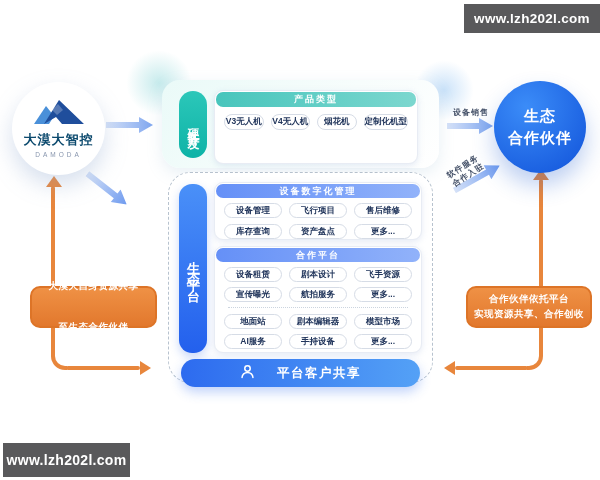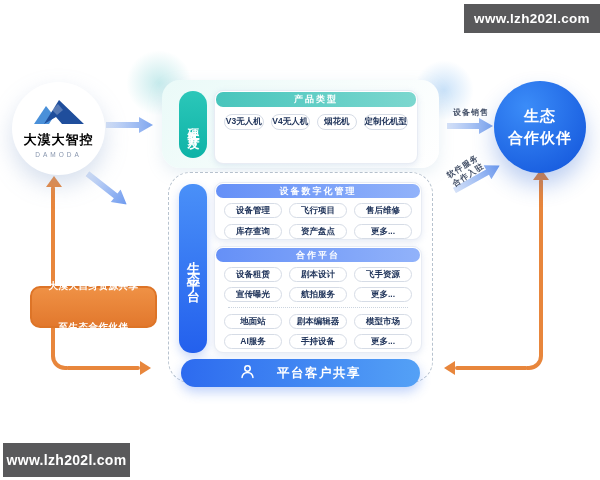--- a/index.html
+++ b/index.html
@@ -18,21 +18,21 @@
     background:#4a86dd; opacity:.8; z-index:3; }
   
   .wm { position:absolute; background:#59595b; color:#fff; display:flex;
     align-items:center; justify-content:center; font-weight:600; letter-spacing:.3px; z-index:20; }
   .wm-top { left:464px; top:4px; width:136px; height:29px; font-size:13.5px; }
   .wm-bottom { left:3px; top:443px; width:127px; height:34px; font-size:14px; }
   
   .logo-circle { position:absolute; left:12px; top:82px; width:93px; height:93px;
     background:#fff; border-radius:50%; box-shadow:0 10px 22px rgba(140,165,205,.35);
     display:flex; flex-direction:column; align-items:center; justify-content:center; z-index:5; }
-  .logo-title { font-size:13px; font-weight:bold; color:#000000; margin-top:3px; letter-spacing:1px; }
+  .logo-title { font-size:13px; font-weight:bold; color:#0c4a6e; margin-top:3px; letter-spacing:1px; }
   .logo-sub { font-size:6.5px; color:#8795ad; letter-spacing:3px; margin-top:2px; }
   .partner-circle { position:absolute; left:494px; top:81px; width:92px; height:92px;
     border-radius:50%; background:radial-gradient(circle at 35% 28%, #3b8cf8, #1a5fe0 78%);
     box-shadow:0 12px 22px rgba(35,95,210,.3);
     display:flex; flex-direction:column; align-items:center; justify-content:center;
     color:#fff; font-weight:bold; font-size:15px; line-height:1.45; letter-spacing:1px; z-index:5; }
   
   .hw { position:absolute; left:162px; top:80px; width:277px; height:88px; border-radius:18px;
     background:linear-gradient(135deg,#eafaf8, #f7fdfc 55%, #ffffff);
     box-shadow:0 5px 16px rgba(130,170,200,.18); z-index:4; }
@@ -254,14 +254,18 @@
   <div class="o-head head-up" style="left:533px; top:169px;"></div>
   <div class="o-line orange" style="left:539px; top:179px; width:4px; height:178px;"></div>
   <div class="o-corner" style="left:527px; top:353px; width:16px; height:17px; border-right:4px solid #e8863c; border-bottom:4px solid #e8863c; border-bottom-right-radius:14px;"></div>
   <div class="o-line orange" style="left:455px; top:366px; width:73px; height:4px;"></div>
   <div class="o-head head-left" style="left:444px; top:361px;"></div>
 
   <div class="note note-left">
     <span>大漠大自身资源共享</span>
     <span>至生态合作伙伴</span>
   </div>
+  <div class="note note-right">
+    <span>合作伙伴依托平台</span>
+    <span>实现资源共享、合作创收</span>
+  </div>
 
 </div>
 
 </body></html>

